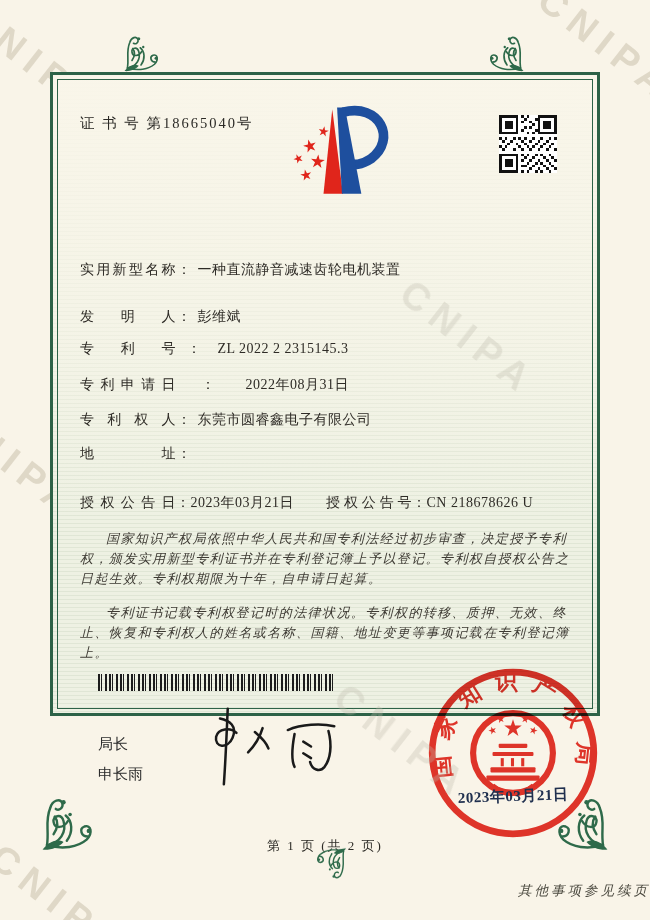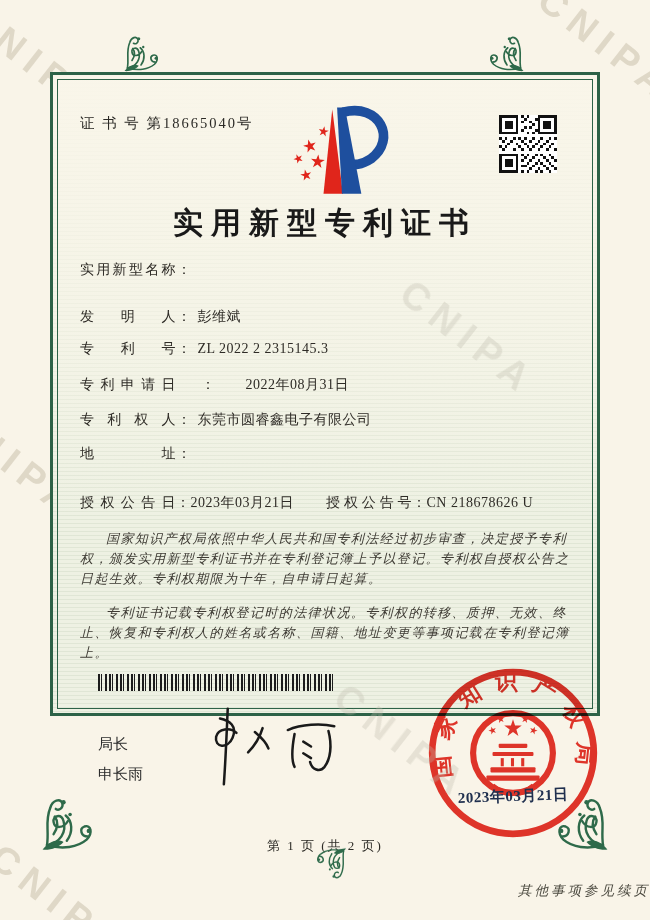--- a/index.html
+++ b/index.html
@@ -162,33 +162,33 @@
            M24 42h3v3h-3z M30 42h3v3h-3z M39 42h3v3h-3z M45 42h3v3h-3z M54 42h3v3h-3z
            M27 45h3v3h-3z M36 45h3v3h-3z M48 45h3v3h-3z M57 45h3v3h-3z
            M24 48h3v3h-3z M33 48h3v3h-3z M42 48h3v3h-3z M51 48h3v3h-3z M60 48h3v3h-3z
            M30 51h3v3h-3z M39 51h3v3h-3z M45 51h3v3h-3z M54 51h3v3h-3z
            M24 54h3v3h-3z M27 54h3v3h-3z M36 54h3v3h-3z M48 54h3v3h-3z M57 54h3v3h-3z
            M33 57h3v3h-3z M42 57h3v3h-3z M51 57h3v3h-3z M60 57h3v3h-3z
            M24 60h3v3h-3z M30 60h3v3h-3z M39 60h3v3h-3z M45 60h3v3h-3z M54 60h3v3h-3z"></path>
       </g>
     </svg>
 
-    <div class="title">实用新型专利证书</div>
 
     <div class="fields">
       <div class="row gap-lg">
         <span class="lbl">实用新型名称</span>
           <span class="colon">：</span>
+          <span class="val">一种直流静音减速齿轮电机装置</span>
       </div>
       <div class="row" style="margin-bottom:14px;">
         <span class="lbl">发明人</span>
           <span class="colon">：</span>
           <span class="val">彭维斌</span>
       </div>
-      <div class="row" style="margin-bottom:18px;">
+      <div class="row" style="margin-bottom:18px;gap:10px;">
         <span class="lbl">专利号</span>
           <span class="colon">：</span>
           <span class="val">ZL 2022 2 2315145.3</span>
       </div>
       <div class="row" style="margin-bottom:17px;gap:24px;">
         <span class="lbl">专利申请日</span>
           <span class="colon">：</span>
           <span class="val">2022年08月31日</span>
       </div>
       <div class="row" style="margin-bottom:16px;">

